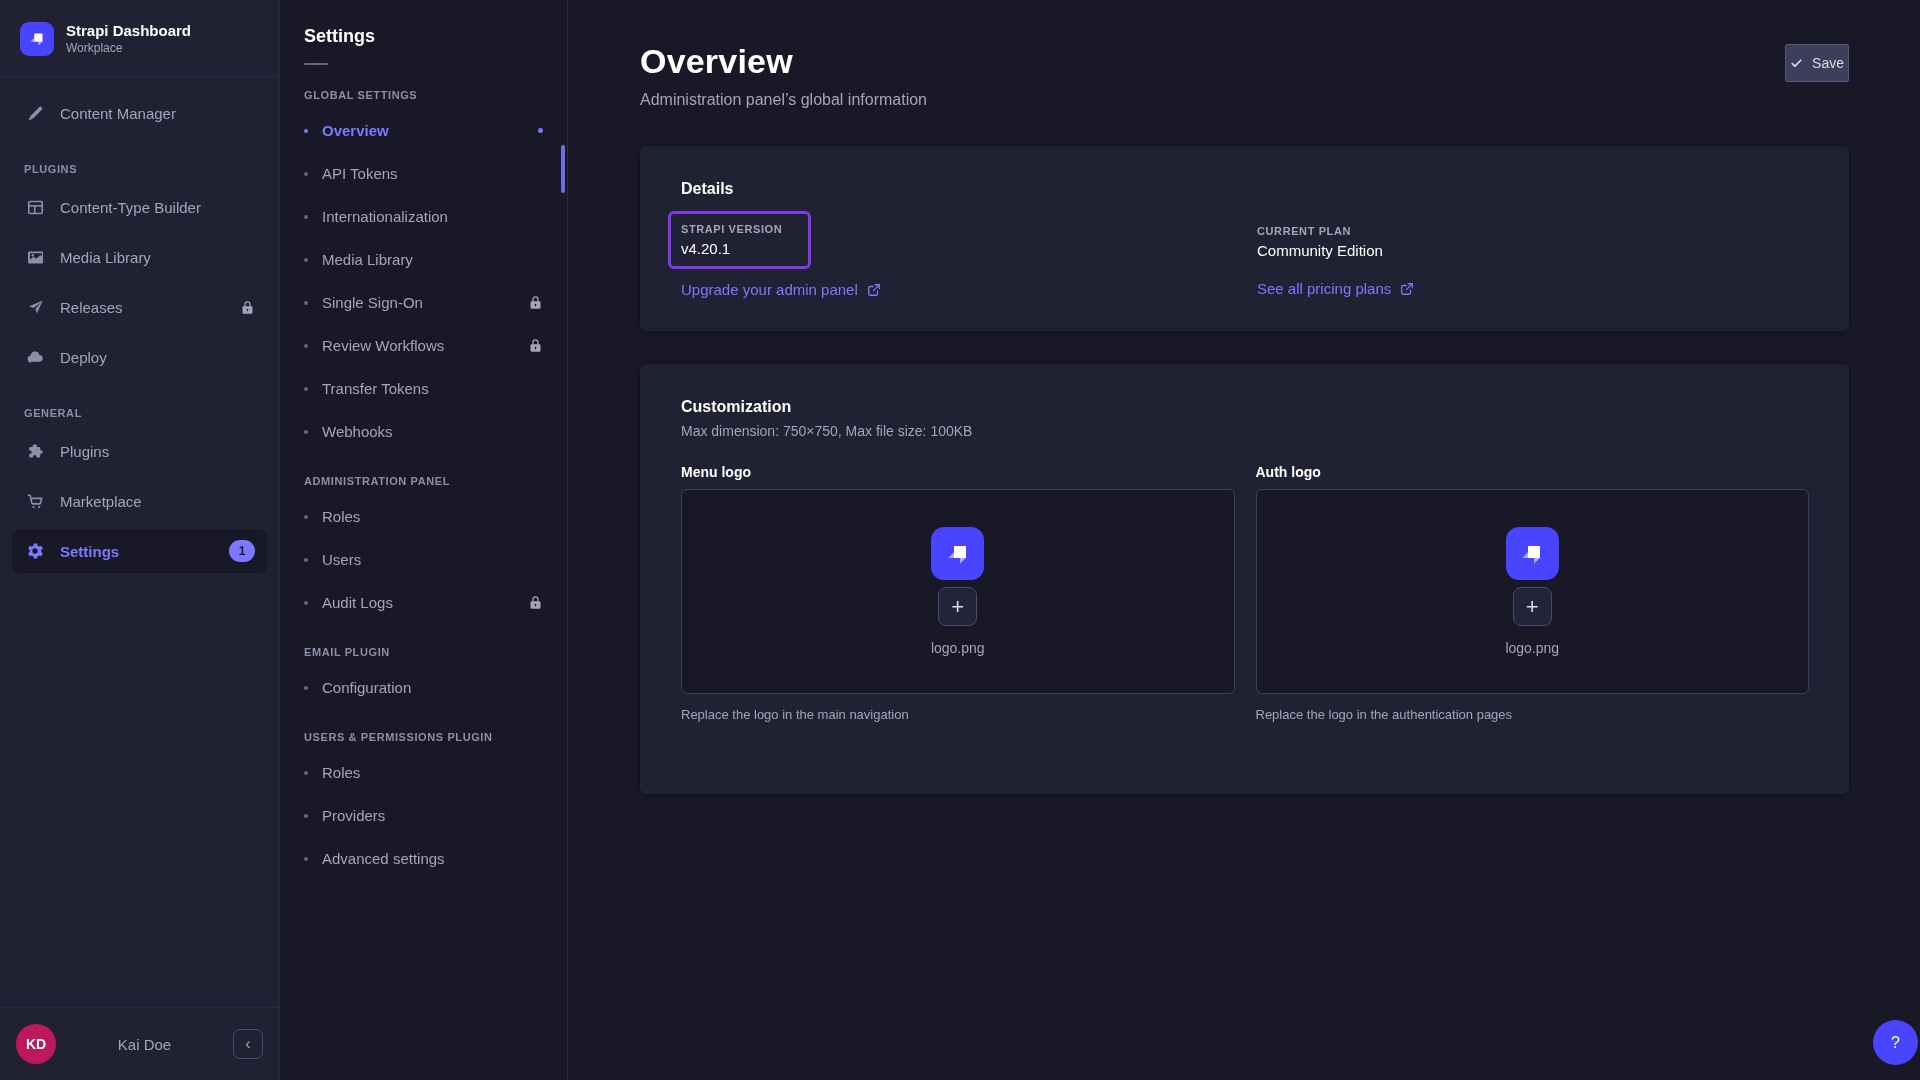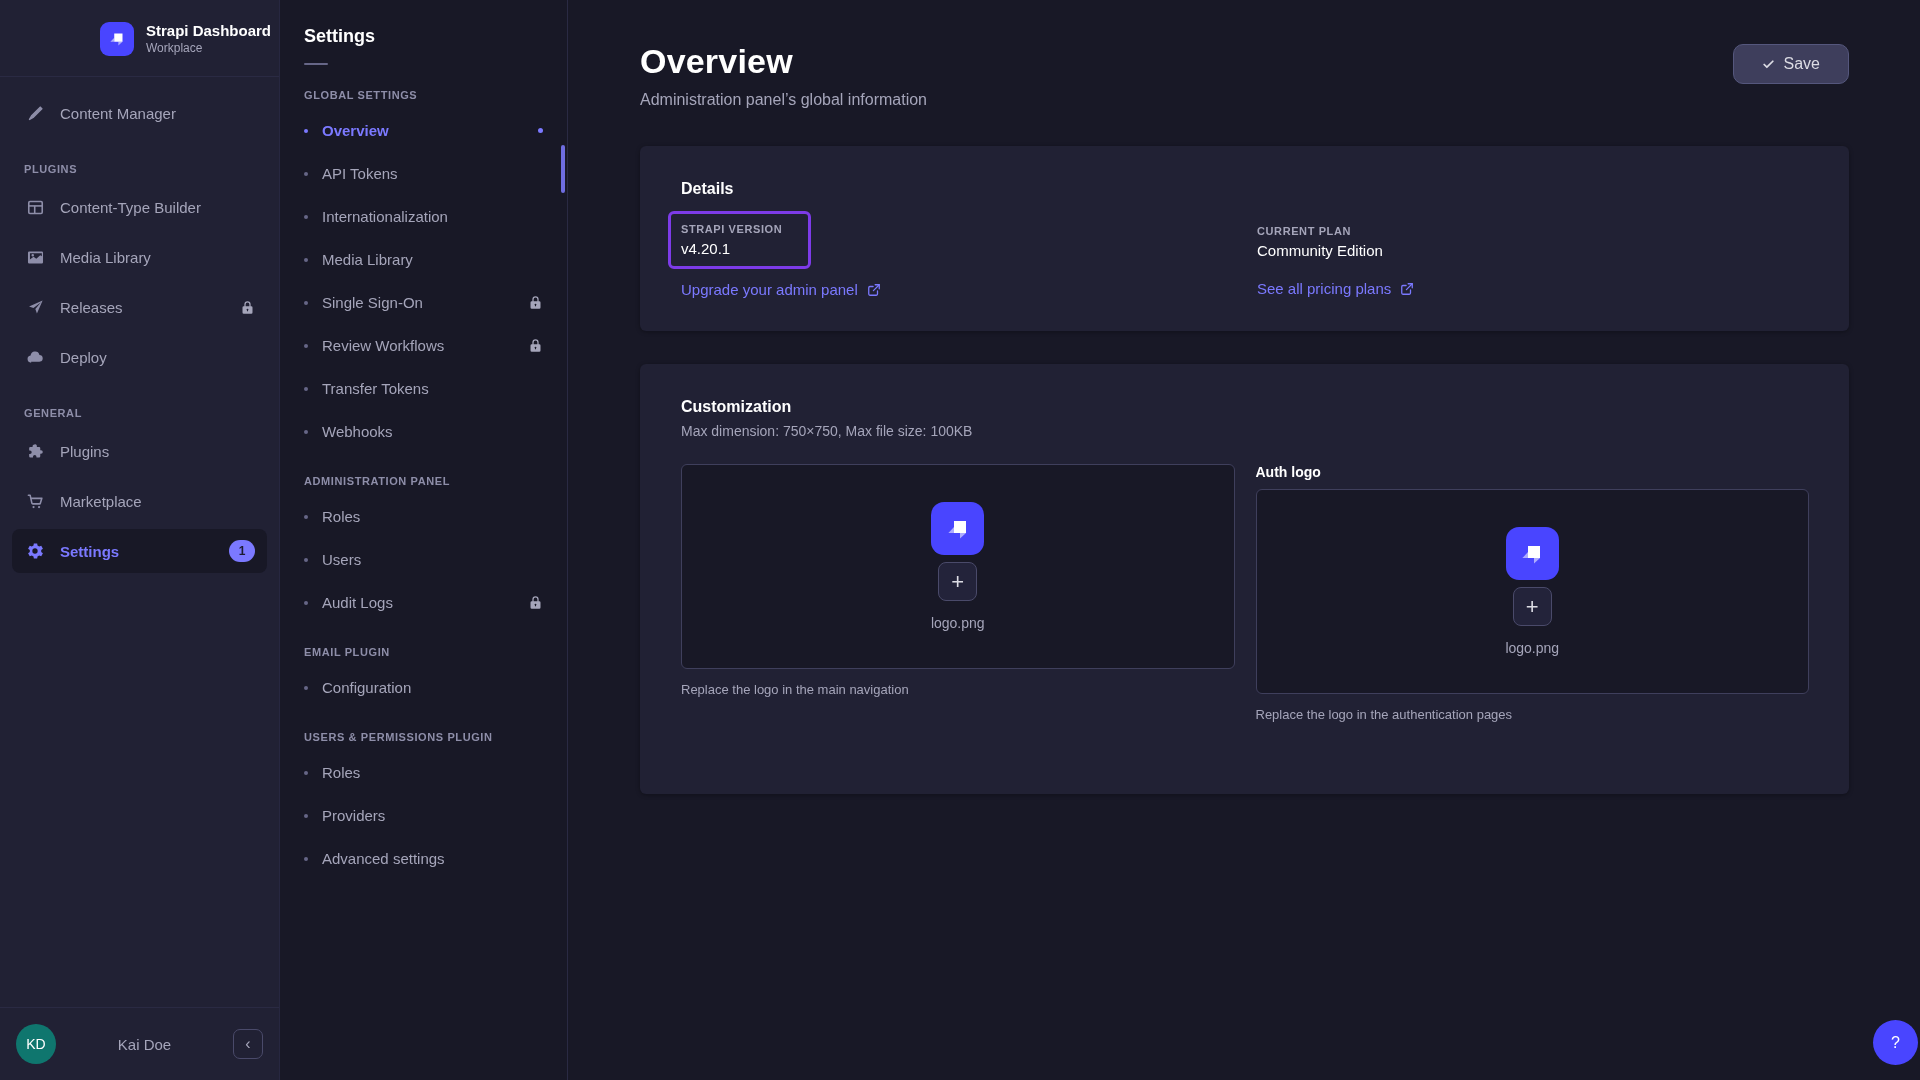--- a/index.html
+++ b/index.html
@@ -1,36 +1,36 @@
 <!DOCTYPE html>
 <html><head>
 <meta charset="utf-8">
 <style>
   * { margin: 0; padding: 0; box-sizing: border-box; }
   html, body { width: 1920px; height: 1080px; background: #181826; font-family: "Liberation Sans", sans-serif; overflow: hidden; }
   .screen { width: 1920px; height: 1080px; display: flex; position: relative; }
 
   
   .mainnav { width: 280px; min-width: 280px; height: 100%; background: #212134; border-right: 1px solid #272740; display: flex; flex-direction: column; }
-  .nav-header { display: flex; align-items: center; gap: 12px; padding: 22px 8px 20px; justify-content: flex-end; }
+  .nav-header { display: flex; align-items: center; gap: 12px; padding: 22px 20px 20px; }
   .brand-logo { width: 34px; height: 34px; border-radius: 9px; background: #4945ff; display: flex; align-items: center; justify-content: center; flex-shrink: 0; }
   .brand-title { font-size: 15px; font-weight: bold; color: #ffffff; line-height: 1.25; }
   .brand-sub { font-size: 12px; color: #a5a5ba; line-height: 1.25; }
   .nav-divider { height: 1px; background: #2a2a43; width: 100%; }
   .nav-list { padding: 14px 12px 0; }
   .nav-item { display: flex; align-items: center; gap: 14px; padding: 11px 12px; border-radius: 8px; margin-bottom: 6px; cursor: pointer; }
   .nav-item .icon { width: 22px; height: 22px; display: flex; align-items: center; justify-content: center; flex-shrink: 0; }
   .nav-item .label { font-size: 15px; color: #a5a5ba; }
   .nav-item.active { background: #181826; }
   .nav-item.active .label { color: #7b79ff; font-weight: bold; }
   .nav-section-label { padding: 22px 12px 10px; font-size: 11px; font-weight: bold; letter-spacing: 0.6px; color: #8e8ea9; }
   .lock { margin-left: auto; display: flex; align-items: center; }
   .badge { margin-left: auto; min-width: 26px; height: 22px; padding: 0 8px; background: #7b79ff; color: #1c1c30; font-size: 12px; font-weight: bold; border-radius: 11px; display: flex; align-items: center; justify-content: center; }
   .nav-footer { margin-top: auto; border-top: 1px solid #2a2a43; padding: 16px 16px; display: flex; align-items: center; }
-  .avatar { width: 40px; height: 40px; border-radius: 50%; background: #0f766e; color: #ffffff; font-weight: normal; font-size: 14px; display: flex; align-items: center; justify-content: center; flex-shrink: 0; text-align: right; }
+  .avatar { width: 40px; height: 40px; border-radius: 50%; background: #be185d; color: #ffffff; font-weight: bold; font-size: 14px; display: flex; align-items: center; justify-content: center; flex-shrink: 0; text-align: right; }
   .user-name { flex: 1; text-align: center; font-size: 15px; color: #a5a5ba; }
   .collapse-btn { width: 30px; height: 30px; border-radius: 7px; border: 1px solid #4a4a6a; background: transparent; color: #a5a5ba; font-size: 16px; display: flex; align-items: center; justify-content: center; cursor: pointer; }
 
   
   .subnav { width: 288px; min-width: 288px; height: 100%; background: #181826; border-right: 1px solid #2a2a43; padding-top: 26px; position: relative; }
   .subnav-title { padding: 0 24px; font-size: 18px; font-weight: bold; color: #ffffff; }
   .subnav-rule { width: 24px; height: 2px; background: #666687; margin: 16px 0 4px 24px; border-radius: 1px; }
   .subnav-sections { padding: 0 12px; }
   .subnav-section-label { padding: 20px 12px 10px; font-size: 11px; font-weight: bold; letter-spacing: 0.6px; color: #8e8ea9; }
   .subnav-item { display: flex; align-items: center; gap: 14px; padding: 11px 12px; border-radius: 6px; margin-bottom: 4px; cursor: pointer; }
@@ -39,21 +39,21 @@
   .subnav-item.active .label { color: #7b79ff; font-weight: bold; }
   .subnav-item.active .bullet { background: #7b79ff; }
   .notif-dot { width: 5px; height: 5px; border-radius: 50%; background: #7b79ff; margin-left: auto; }
   .subnav-scroll-thumb { position: absolute; right: 2px; top: 145px; width: 4px; height: 48px; border-radius: 2px; background: #6f6de0; }
 
   
   .main { flex: 1; height: 100%; padding: 42px 71px 0 72px; position: relative; overflow: hidden; }
   .page-header { display: flex; align-items: flex-start; justify-content: space-between; }
   .page-title { font-size: 34px; font-weight: bold; color: #ffffff; letter-spacing: 0.2px; }
   .page-subtitle { margin-top: 10px; font-size: 16px; color: #a5a5ba; }
-  .save-btn { display: flex; align-items: center; gap: 9px; background: #3e3e5c; border: 1px solid #55577d; border-radius: 10px; padding: 10px 28px; color: #dcdce4; font-size: 16px; cursor: pointer; margin-top: 2px; }
+  .save-btn { display: flex; align-items: center; gap: 9px; background: #3e3e5c; border: 1px solid #55577d; border-radius: 2px; padding: 10px 4px; color: #dcdce4; font-size: 14px; cursor: pointer; margin-top: 2px; }
 
   .card { background: #212134; border-radius: 6px; box-shadow: 0 1px 4px rgba(3,3,5,0.35); }
   .card-title { font-size: 16px; font-weight: bold; color: #ffffff; }
 
   .details-card { margin-top: 37px; padding: 34px 40px 32px 41px; }
   .details-grid { display: grid; grid-template-columns: 1fr 1fr; column-gap: 24px; margin-top: 13px; }
   .field-label { font-size: 11px; font-weight: bold; letter-spacing: 0.6px; color: #a5a5ba; }
   .field-value { margin-top: 5px; font-size: 15px; color: #ffffff; }
   .highlight-box { display: inline-block; border: 3px solid #7d3be8; border-radius: 6px; padding: 9px 26px 9px 10px; margin-left: -13px; }
   .ext-link { display: inline-flex; align-items: center; gap: 9px; color: #7b79ff; font-size: 15px; text-decoration: none; cursor: pointer; }
@@ -344,20 +344,21 @@
         </div>
       </div>
     </section>
 
     <section class="card custom-card">
       <h3 class="card-title">Customization</h3>
       <p class="custom-sub">Max dimension: 750×750, Max file size: 100KB</p>
 
       <div class="logo-grid">
         <div>
+          <div class="logo-field-label">Menu logo</div>
           <div class="upload-box">
             <span class="upload-logo">
               <svg width="32" height="32" viewBox="0 0 24 24">
                 <rect x="9" y="6" width="9" height="9" fill="#ffffff"></rect>
                 <polygon points="9,10.5 9,15 4.8,15" fill="rgba(255,255,255,0.55)"></polygon>
                 <polygon points="13.5,15 18,15 13.5,19.2" fill="rgba(255,255,255,0.55)"></polygon>
               </svg>
             </span>
             <button class="add-btn">+</button>
             <div class="file-name">logo.png</div>

